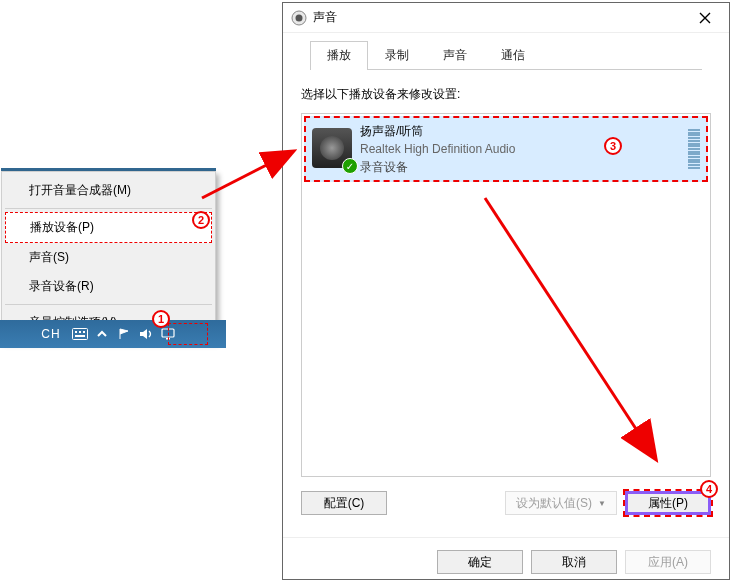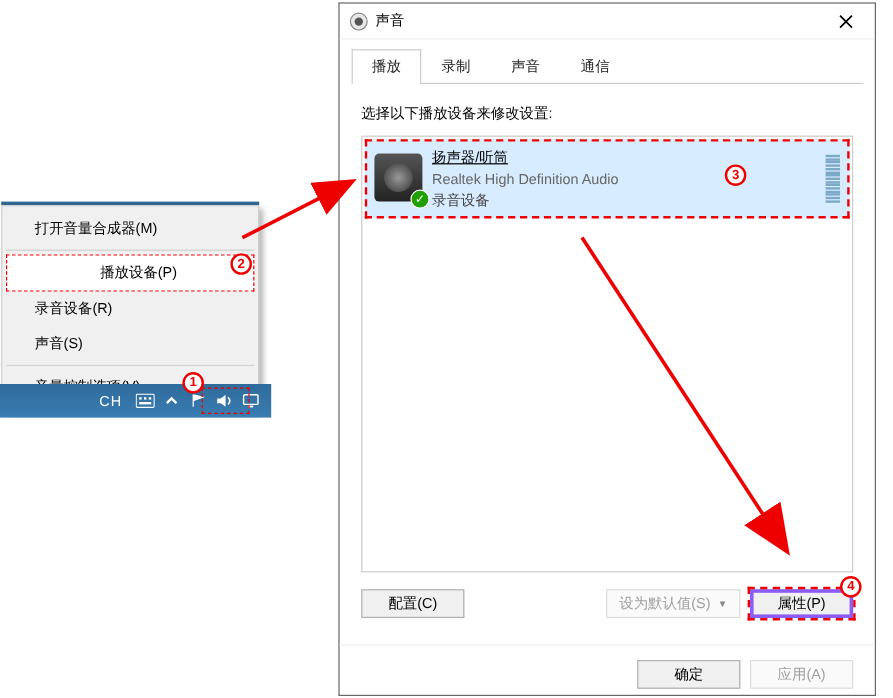--- a/index.html
+++ b/index.html
@@ -3,51 +3,51 @@
 <meta charset="utf-8">
 <style>
 * { box-sizing: border-box; margin: 0; padding: 0; font-family: "Microsoft YaHei", "SimSun", sans-serif; font-size: 12px; }
 body { width: 744px; height: 582px; background: #fff; position: relative; overflow: hidden; }
 
 
 .ctx-wrap { position: absolute; left: 1px; top: 168px; width: 215px; }
 .ctx-top { height: 3px; background: linear-gradient(to bottom,#326891,#326891); }
 .ctx-menu { background: #f0f0f0; border: 1px solid #cfcfcf; box-shadow: 3px 3px 5px rgba(0,0,0,.3); position: relative; padding: 4px 3px; }
 .ctx-item { padding: 6px 10px 6px 24px; color: #000; cursor: pointer; }
-.ctx-item.hl { border: 1px dashed #e00; background: #fff; text-align: center; }
+.ctx-item.hl { border: 1px dashed #e00; background: #fff; }
 .ctx-sep { border-top: 1px solid #d0d0d0; margin: 3px 0; }
 
 
-.taskbar { position: absolute; left: 0; top: 320px; width: 226px; height: 28px; background: linear-gradient(to bottom,#2f6b9c,#3a7db2); display: flex; align-items: center; justify-content: flex-end; padding-right: 6px; color: #fff; }
+.taskbar { position: absolute; left: 0; top: 320px; width: 226px; height: 28px; background: linear-gradient(to bottom,#2f6b9c,#3a7db2); display: flex; align-items: center; justify-content: center; padding-right: 6px; color: #fff; }
 .taskbar .ch { margin-right: 8px; letter-spacing: 1px; }
 .tb-icon { width: 16px; height: 16px; margin: 0 3px; display: inline-flex; align-items: center; justify-content: center; }
 .tb-hl { position: absolute; right: 18px; top: 3px; width: 40px; height: 22px; border: 1px dashed #e00; pointer-events: none; }
 
 
 .dlg { position: absolute; left: 282px; top: 2px; width: 448px; height: 578px; background: #fff; border: 1px solid #666; }
 .titlebar { height: 30px; display: flex; align-items: center; padding: 0 4px 0 8px; border-bottom: 1px solid #eee; }
 .titlebar .ticon { width: 16px; height: 16px; margin-right: 6px; }
 .titlebar .ttext { flex: 1; color: #000; }
 .titlebar .tclose { width: 40px; height: 26px; display: flex; align-items: center; justify-content: center; color: #000; font-size: 14px; }
 
-.tabs { display: flex; margin: 8px 10px 0; border-bottom: 1px solid #ccc; }
+.tabs { display: flex; margin: 8px 27px 0; border-bottom: 1px solid #ccc; }
 .tab { padding: 5px 16px; color: #222; cursor: pointer; border: 1px solid transparent; border-bottom: none; }
 .tab.active { border-color: #ccc; background: #fff; position: relative; }
 .tab.active::after { content: ''; position: absolute; left: 0; right: 0; bottom: -1px; height: 1px; background: #fff; }
 
 .body { padding: 8px 18px 14px; }
 .lbl { margin: 8px 0 10px; color: #000; }
 .devlist { border: 1px solid #ccc; height: 364px; background: #fff; position: relative; padding: 2px; }
 .dev { border: 2px dashed #e00; background: #d8ecff; display: flex; align-items: center; padding: 4px 6px; position: relative; }
 .dev-icon { width: 42px; height: 42px; position: relative; margin-right: 6px; }
 .speaker { width: 40px; height: 40px; background: linear-gradient(to bottom,#555,#222); border-radius: 4px; position: relative; }
 .speaker::before { content: ''; position: absolute; left: 50%; top: 50%; width: 24px; height: 24px; border-radius: 50%; background: radial-gradient(circle,#999,#333); transform: translate(-50%,-50%); }
 .chk { position: absolute; right: -4px; bottom: -4px; width: 16px; height: 16px; border-radius: 50%; background: #1fa000; display: flex; align-items: center; justify-content: center; color: #fff; font-size: 10px; border: 1px solid #fff; }
 .dev-txt { flex: 1; line-height: 1.5; }
-.dev-txt .l1 { color: #000; text-decoration: underline; }
+.dev-txt .l1 { color: #000; }
 .dev-txt .l2 { color: #666; }
 .dev-txt .l3 { color: #444; }
 .dev-bars { width: 12px; height: 44px; display: flex; flex-direction: column; justify-content: space-between; padding: 2px 0; }
 .dev-bars span { display: block; height: 2px; background: #7da9c9; }
 
 .btnrow1 { display: flex; margin-top: 14px; gap: 8px; align-items: center; }
 .btn { min-width: 86px; height: 24px; background: #f0f0f0; border: 1px solid #b0b0b0; color: #000; display: inline-flex; align-items: center; justify-content: center; padding: 0 10px; cursor: pointer; }
 .btn.dis { color: #a0a0a0; background: #fafafa; border-color: #ddd; cursor: default; }
 .btn.caret::after { content: '▼'; font-size: 8px; margin-left: 6px; color: #888; }
 .btn.hl-red { outline: 2px dashed #e00; outline-offset: 0; border: 3px solid #8b5cf6; }
@@ -63,22 +63,22 @@
 </style>
 </head>
 <body>
 
 <div class="ctx-wrap">
   <div class="ctx-top"></div>
   <div class="ctx-menu">
     <div class="ctx-item">打开音量合成器(M)</div>
     <div class="ctx-sep"></div>
     <div class="ctx-item hl">播放设备(P)</div>
+    <div class="ctx-item">声音(S)</div>
     <div class="ctx-item">录音设备(R)</div>
-    <div class="ctx-item">声音(S)</div>
     <div class="ctx-sep"></div>
     <div class="ctx-item">音量控制选项(V)</div>
   </div>
 </div>
 
 <div class="taskbar">
   <span class="ch">CH</span>
   <span class="tb-icon">
     <svg viewBox="0 0 16 12" width="16" height="12">
         <rect x="0.5" y="0.5" width="15" height="11" rx="1" fill="none" stroke="#fff" stroke-width="1"></rect>
@@ -173,20 +173,21 @@
     <div class="btnrow1">
       <div class="btn">配置(C)</div>
       <div class="spacer"></div>
       <div class="btn dis caret">设为默认值(S)</div>
       <div class="btn hl-red">属性(P)</div>
     </div>
   </div>
 
   <div class="btnrow2">
     <div class="btn">确定</div>
+    <div class="btn">取消</div>
     <div class="btn dis">应用(A)</div>
   </div>
 </div>
 
 <svg class="arrow" style="left:196px;top:142px;" width="108" height="64">
   <defs>
       <marker id="ah1" markerWidth="12" markerHeight="10" refX="10" refY="5" orient="auto">
         <path d="M0 0 L12 5 L0 10 Z" fill="#e00"></path>
       </marker>
     </defs>

